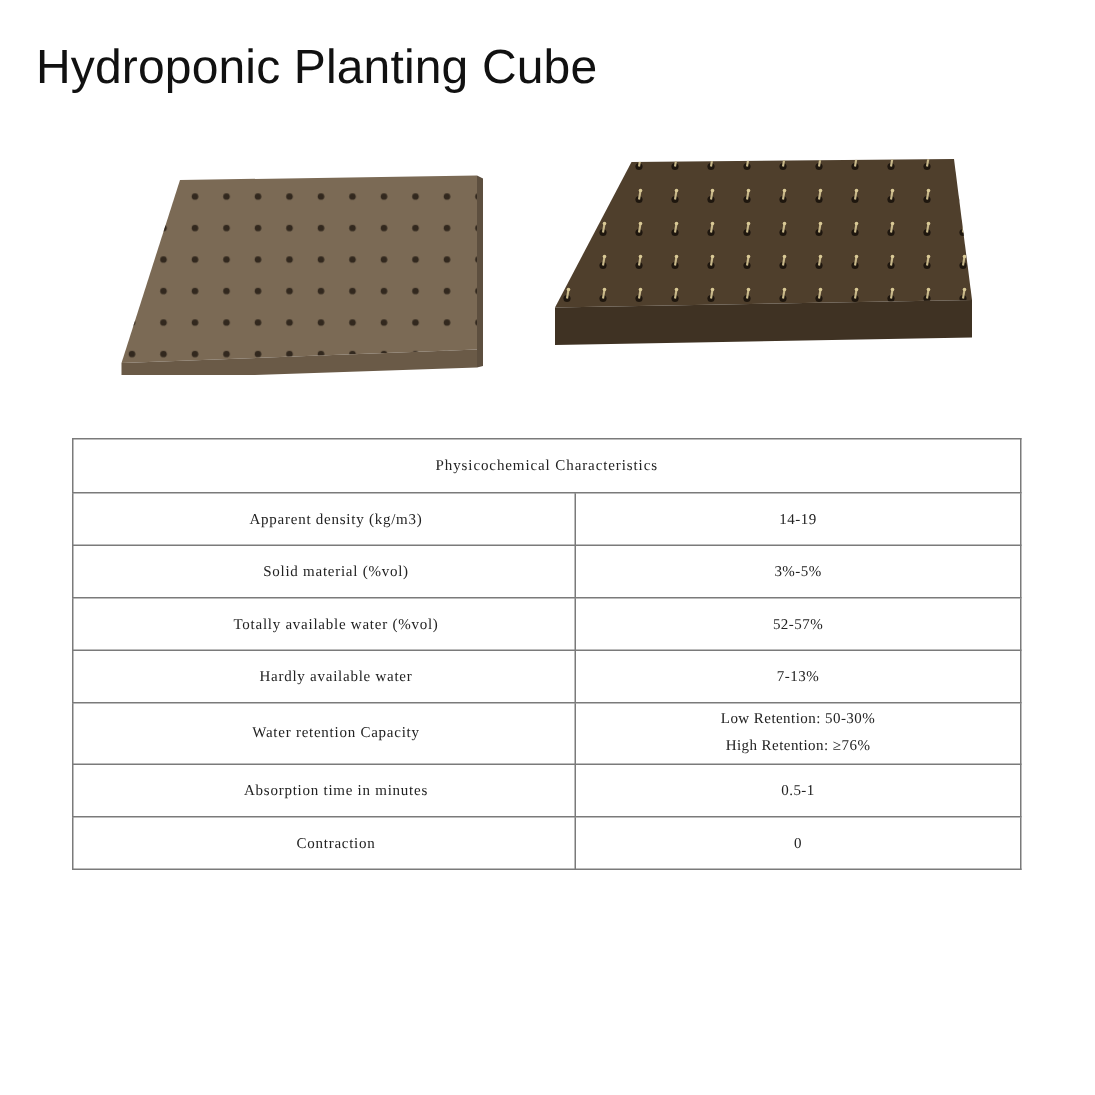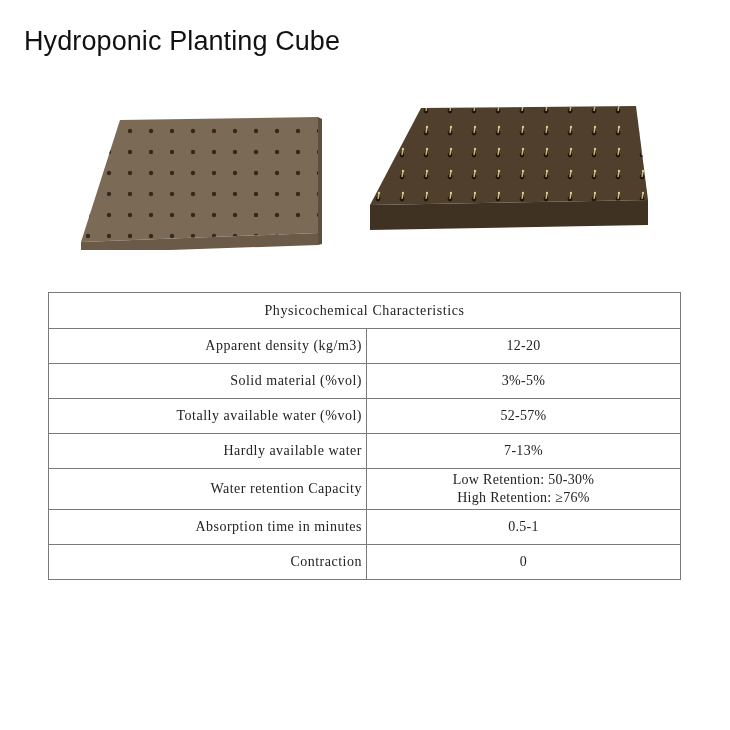--- a/index.html
+++ b/index.html
@@ -1,23 +1,23 @@
 <!DOCTYPE html>
 <html><head>
 <meta charset="utf-8">
 <style>
   html, body { margin:0; padding:0; background:#ffffff; }
   body { width:730px; height:730px; position:relative; overflow:hidden; font-family:"Liberation Sans", sans-serif; }
-  .title { position:absolute; left:24px; top:26px; font-size:27px; color:#111; font-family:"Liberation Sans", sans-serif; letter-spacing:0.1px; }
+  .title { position:absolute; left:24px; top:26px; font-size:32px; color:#111; font-family:"Liberation Sans", sans-serif; letter-spacing:0.1px; }
   .photo { position:absolute; }
   .photo svg { display:block; }
-  .spec-table { position:absolute; left:48px; top:292px; width:633px; border-collapse:collapse; font-family:"Liberation Serif", serif; font-size:14px; color:#222; }
+  .spec-table { position:absolute; left:48px; top:292px; width:633px; border-collapse:collapse; font-family:"Liberation Serif", serif; font-size:10px; color:#222; }
   .spec-table td, .spec-table th { border:1.5px solid #7a7a7a; padding:0 4px; height:34px; }
   .spec-table th { font-weight:normal; text-align:center; height:35px; letter-spacing:0.6px; }
-  .spec-table td.label { text-align:right; width:310px; padding-left:3px; letter-spacing:0.5px; }
+  .spec-table td.label { text-align:center; width:310px; padding-left:20px; letter-spacing:0.5px; }
   .spec-table td.value { text-align:center; letter-spacing:0.3px; }
   .spec-table tr.tall td { height:40px; line-height:18px; }
 </style>
 </head>
 <body>
 
 <div class="title">Hydroponic Planting Cube</div>
 
 <div class="photo" style="left:78px;top:100px;">
   <svg width="250" height="150" viewBox="0 0 250 150">
@@ -50,21 +50,21 @@
 
 <table class="spec-table">
   <thead>
     <tr>
       <th colspan="2">Physicochemical Characteristics</th>
     </tr>
   </thead>
   <tbody>
     <tr>
       <td class="label">Apparent density (kg/m3)</td>
-      <td class="value">12-20</td>
+      <td class="value">14-19</td>
     </tr>
     <tr>
       <td class="label">Solid material (%vol)</td>
       <td class="value">3%-5%</td>
     </tr>
     <tr>
       <td class="label">Totally available water (%vol)</td>
       <td class="value">52-57%</td>
     </tr>
     <tr>

